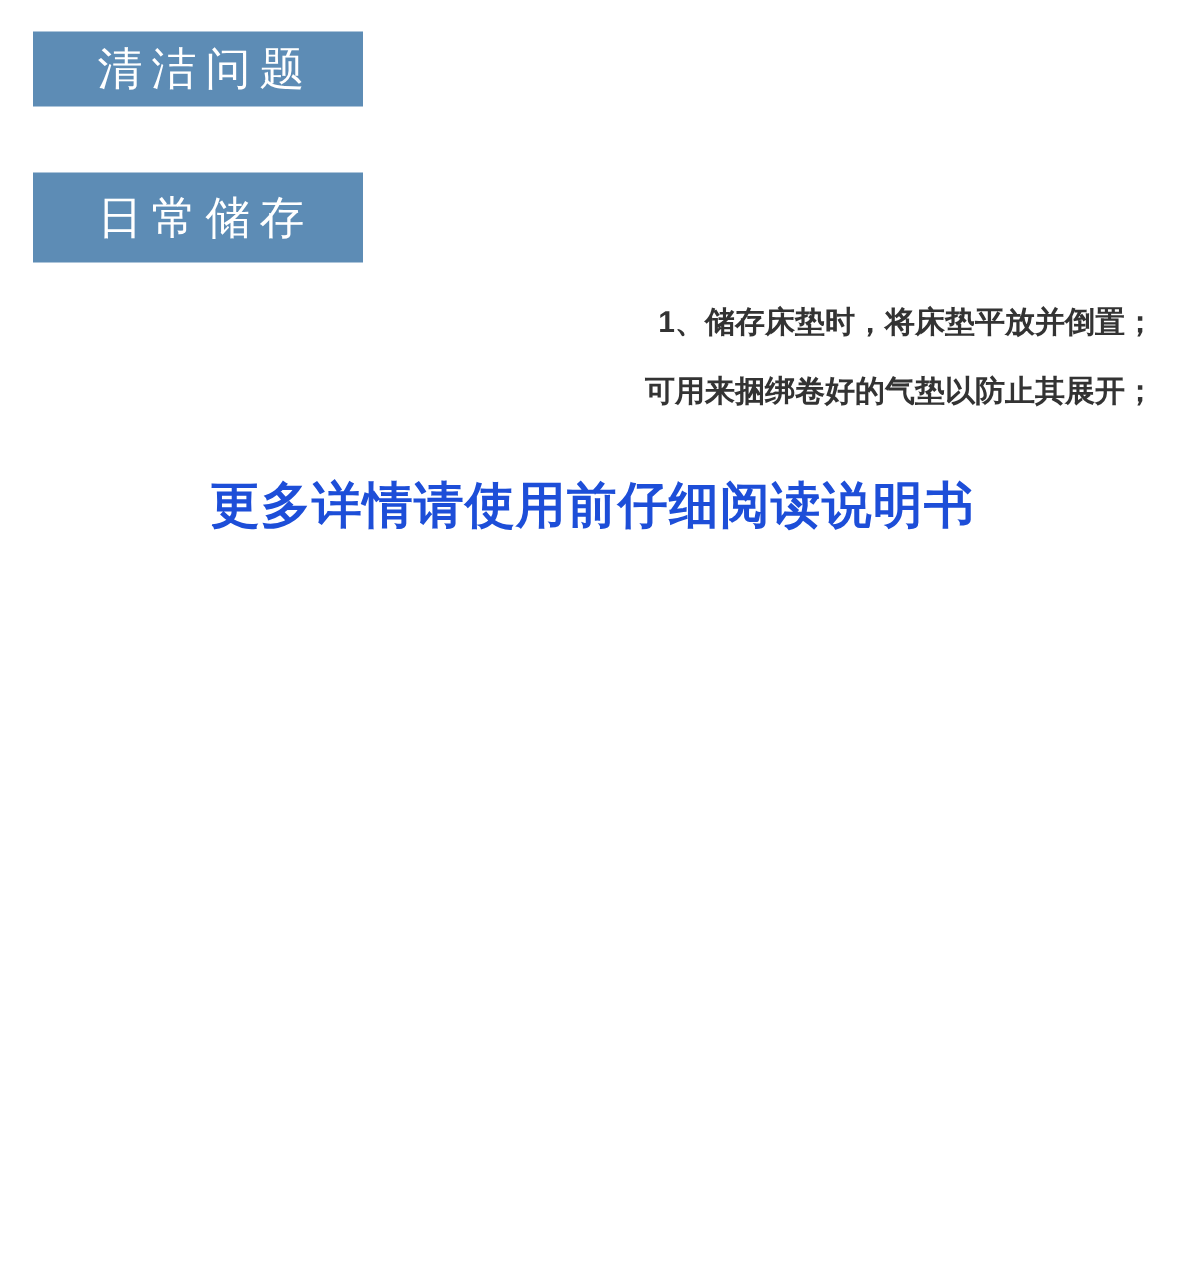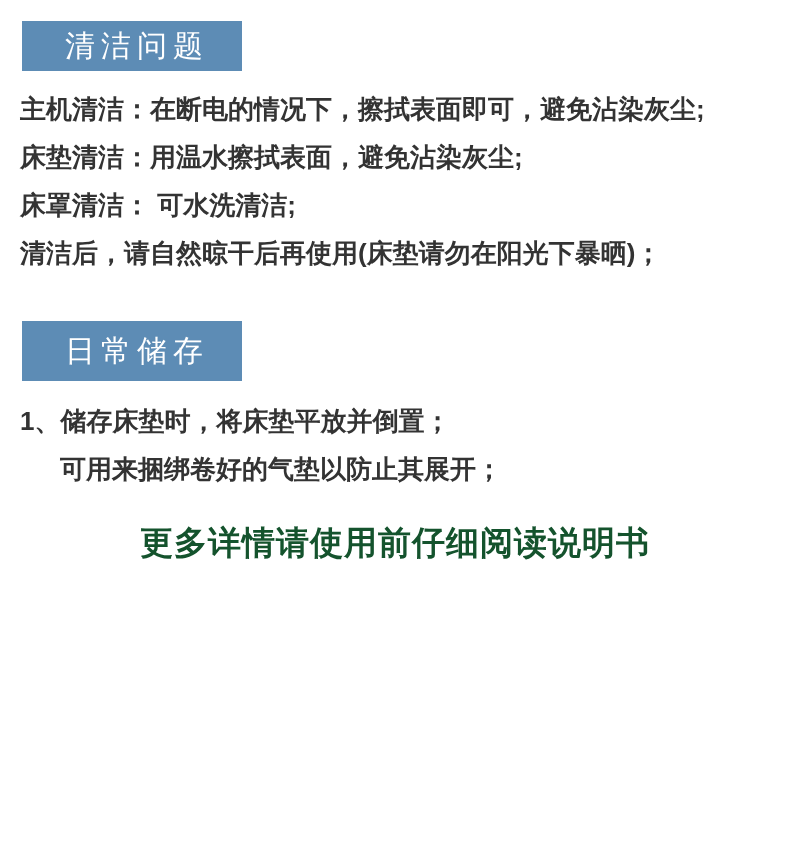--- a/index.html
+++ b/index.html
@@ -31,49 +31,44 @@
   .badge-2 { margin-top: 44px; height: 60px; }
   .para {
     margin: 14px 20px 0 20px;
     font-size: 26px;
     font-weight: 600;
     line-height: 48px;
   }
   .para .line { white-space: nowrap; }
   .steps {
     margin: 16px 20px 0 20px;
-    font-size: 26px;
+    font-size: 20px;
     font-weight: 600;
     line-height: 48px;
+    text-align: right;
   }
   .step-line { white-space: nowrap; }
-  .step-line.cont { padding-left: 40px; }
+  .step-line.cont { padding-left: 40px; font-family: Liberation Mono, monospace; }
   .footer-notice {
     margin-top: 26px;
     text-align: center;
     font-size: 33px;
     font-weight: bold;
     line-height: 48px;
-    color: #14532d;
+    color: #1d4ed8;
     letter-spacing: 1px;
   }
 </style>
 </head>
 <body>
 
 <div class="page">
 
   <div class="badge badge-1">清洁问题</div>
 
-  <div class="para">
-    <div class="line">主机清洁：在断电的情况下，擦拭表面即可，避免沾染灰尘;</div>
-    <div class="line">床垫清洁：用温水擦拭表面，避免沾染灰尘;</div>
-    <div class="line">床罩清洁： 可水洗清洁;</div>
-    <div class="line">清洁后，请自然晾干后再使用(床垫请勿在阳光下暴晒)；</div>
-  </div>
 
   <div class="badge badge-2">日常储存</div>
 
   <div class="steps">
     <div class="step">
       <div class="step-line">1、储存床垫时，将床垫平放并倒置；</div>
     </div>
     <div class="step">
       <div class="step-line cont">可用来捆绑卷好的气垫以防止其展开；</div>
     </div>

